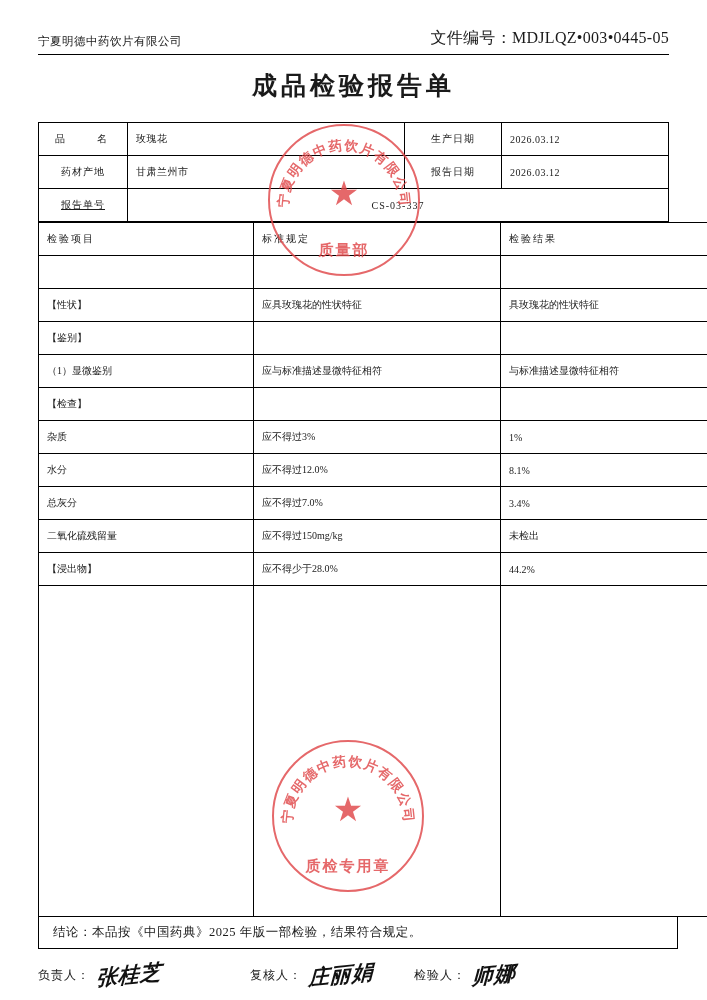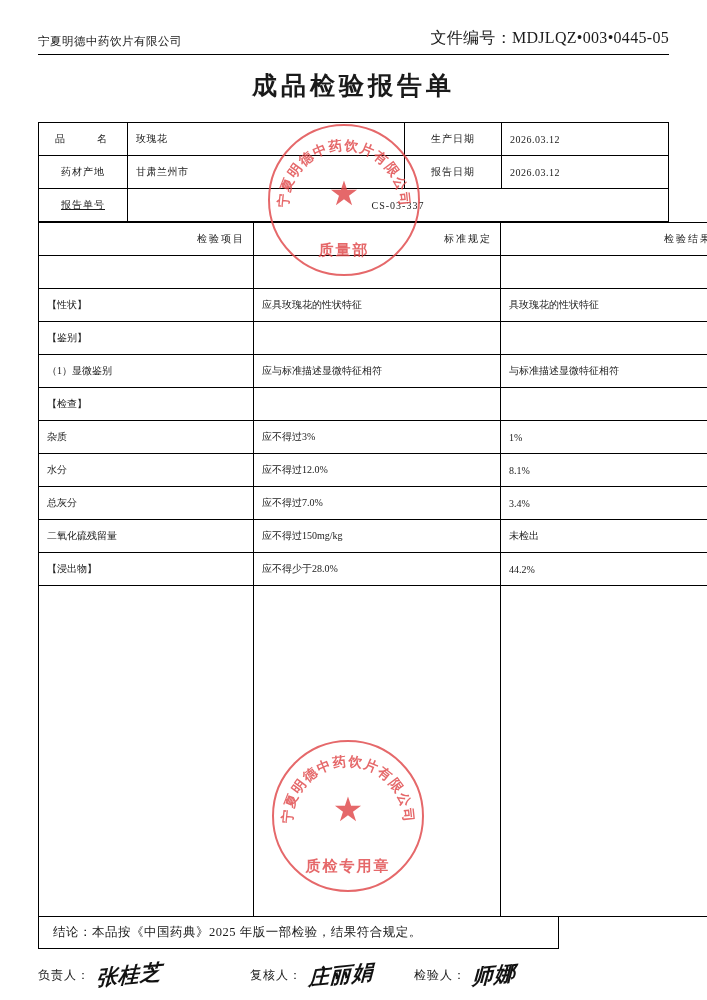--- a/index.html
+++ b/index.html
@@ -92,42 +92,42 @@
     letter-spacing: 1px;
     text-decoration: underline;
   }
   .report-no-value {
     text-align: center;
     letter-spacing: 1px;
     font-size: 11.5px;
   }
   
   .colhead td {
-    text-align: right;
+    text-align: left;
     font-size: 12px;
     letter-spacing: 2px;
     height: 30px;
   }
   .results td {
     height: 28px;
     border-left: 1px solid #000;
     border-right: 1px solid #000;
     border-top: none;
     border-bottom: none;
     font-size: 11.5px;
     vertical-align: middle;
   }
   .c1 { width: 198px; padding-left: 14px; }
   .c2 { width: 230px; padding-left: 14px; }
   .c3 { width: 203px; padding-left: 14px; }
   .spacer td { height: 18px; }
   .filler td { border-bottom: 1px solid #000; }
   
   .conclusion {
-    width: 521px;
+    width: 640px;
     border: 1px solid #000;
     border-top: none;
     box-sizing: border-box;
     font-size: 12.5px;
     padding: 7px 10px 7px 14px;
     letter-spacing: 0.5px;
   }
   
   .signrow {
     width: 631px;

